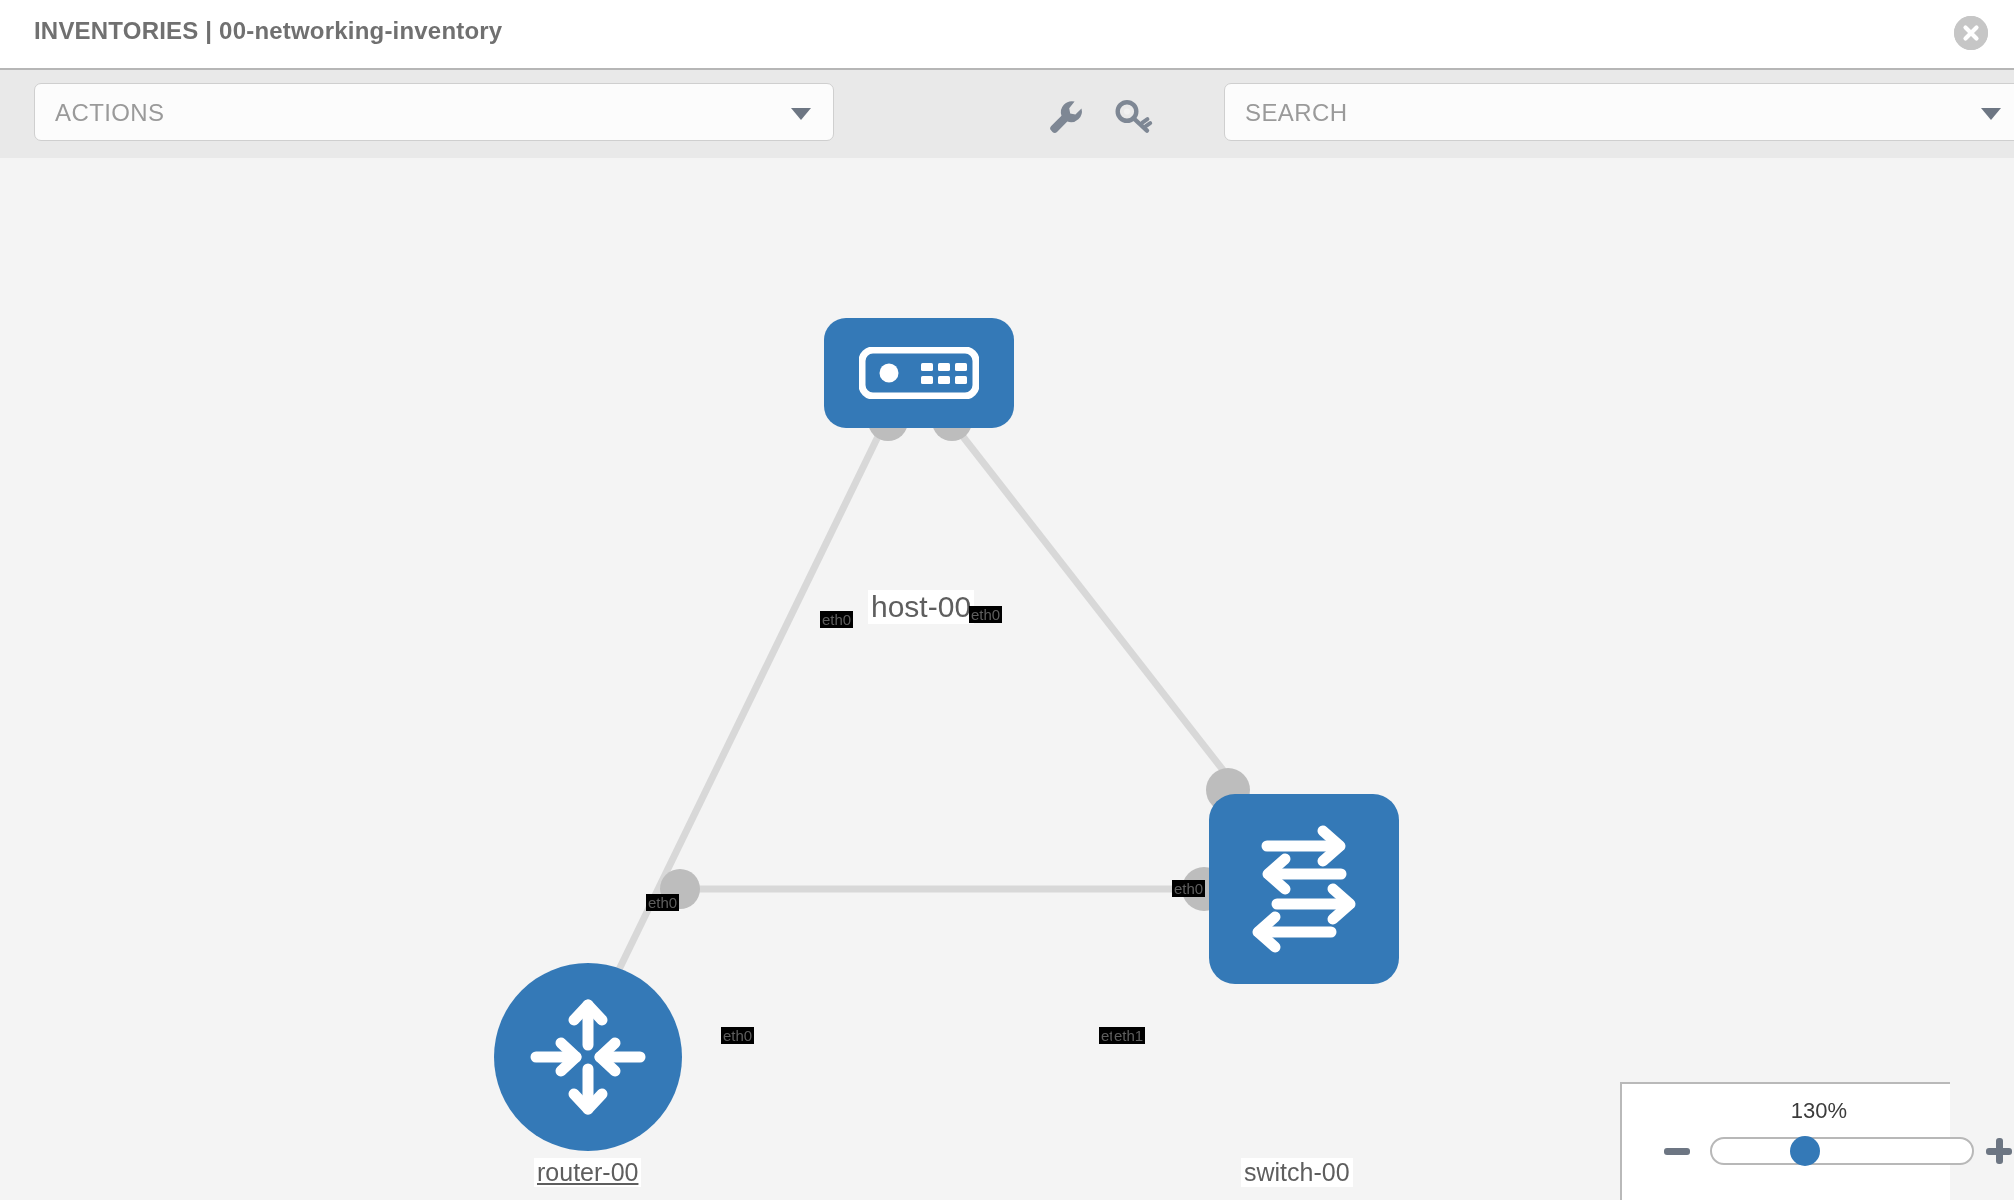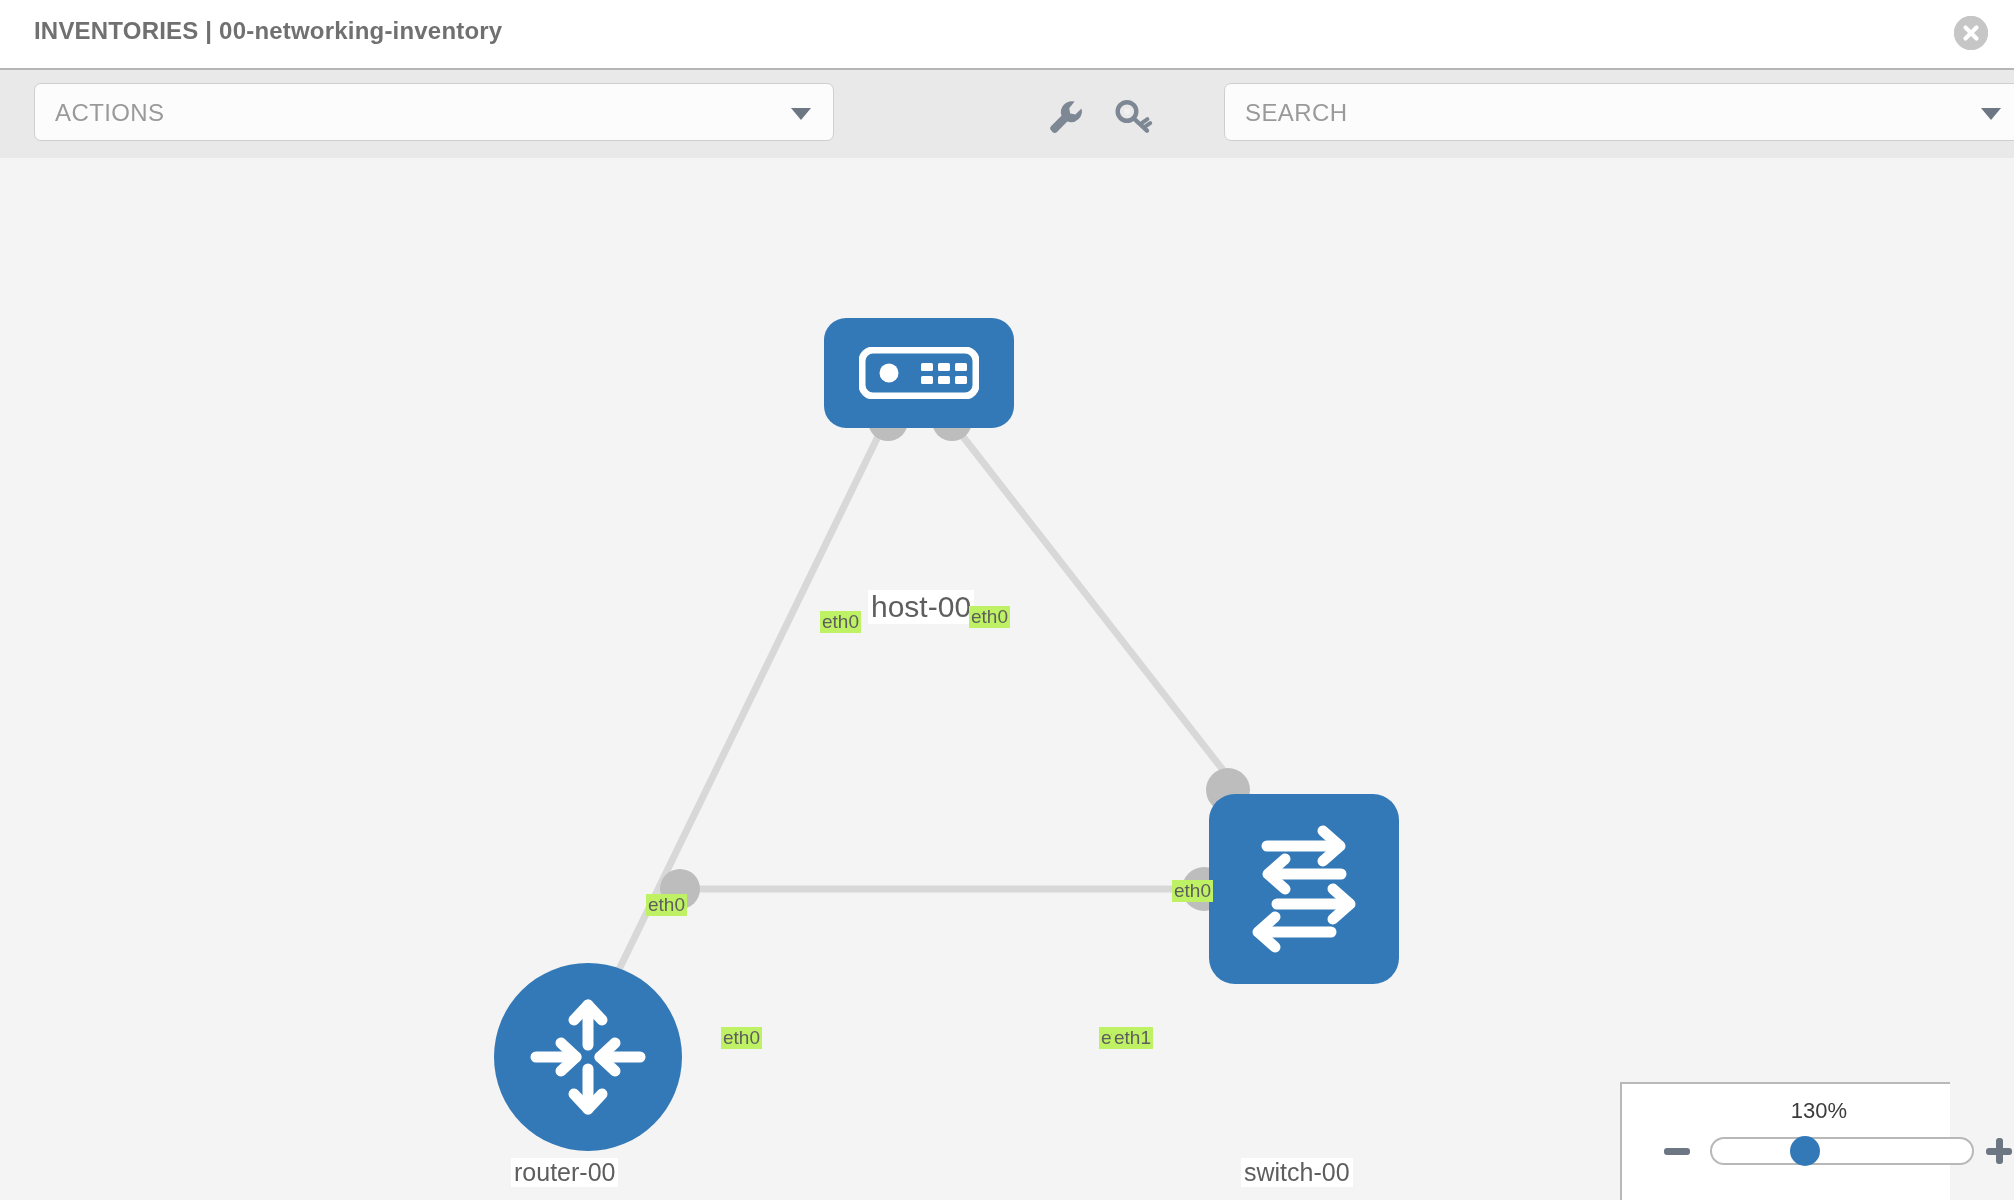--- a/index.html
+++ b/index.html
@@ -151,23 +151,23 @@
     padding: 0 3px;
     text-align: center;
   }
   .port {
     position: absolute;
     background: #bdbdbd;
     border-radius: 50%;
   }
   .edge-label {
     position: absolute;
-    font-size: 19px;
+    font-size: 15px;
     color: #5e5e5e;
-    background: #bef264;
+    background: #000000;
     padding: 0 2px;
     white-space: nowrap;
   }
 
   
   .zoom-panel {
     position: absolute;
     left: 1620px;
     top: 1082px;
     width: 330px;
@@ -320,21 +320,21 @@
         <path d="M12 64 L52 64"></path>
         <path d="M37 50 L52 64 L37 78"></path>
 
         <path d="M116 64 L76 64"></path>
         <path d="M91 50 L76 64 L91 78"></path>
       </g>
     </svg>
   </div>
 
   <div class="port" style="left:660px; top:711px; width:40px; height:40px;"></div>
-  <div class="node-label" style="left:511px; top:1000px;">router-00</div>
+  <div class="node-label" style="left:534px; top:1000px;text-decoration:underline;">router-00</div>
 
   <div class="port" style="left:1206px; top:610px; width:44px; height:44px;"></div>
   <div class="port" style="left:1182px; top:709px; width:44px; height:44px;"></div>
 
   <div class="node" style="left:1209px; top:636px; width:190px; height:190px;">
     <div class="shape" style="width:190px; height:190px; border-radius:26px;"></div>
     <svg style="position:absolute; left:30px; top:30px;" width="130" height="130" viewBox="0 0 130 130">
       <g fill="none" stroke="#ffffff" stroke-width="11" stroke-linecap="round" stroke-linejoin="round">
 
         <path d="M28 22 L100 22"></path>

